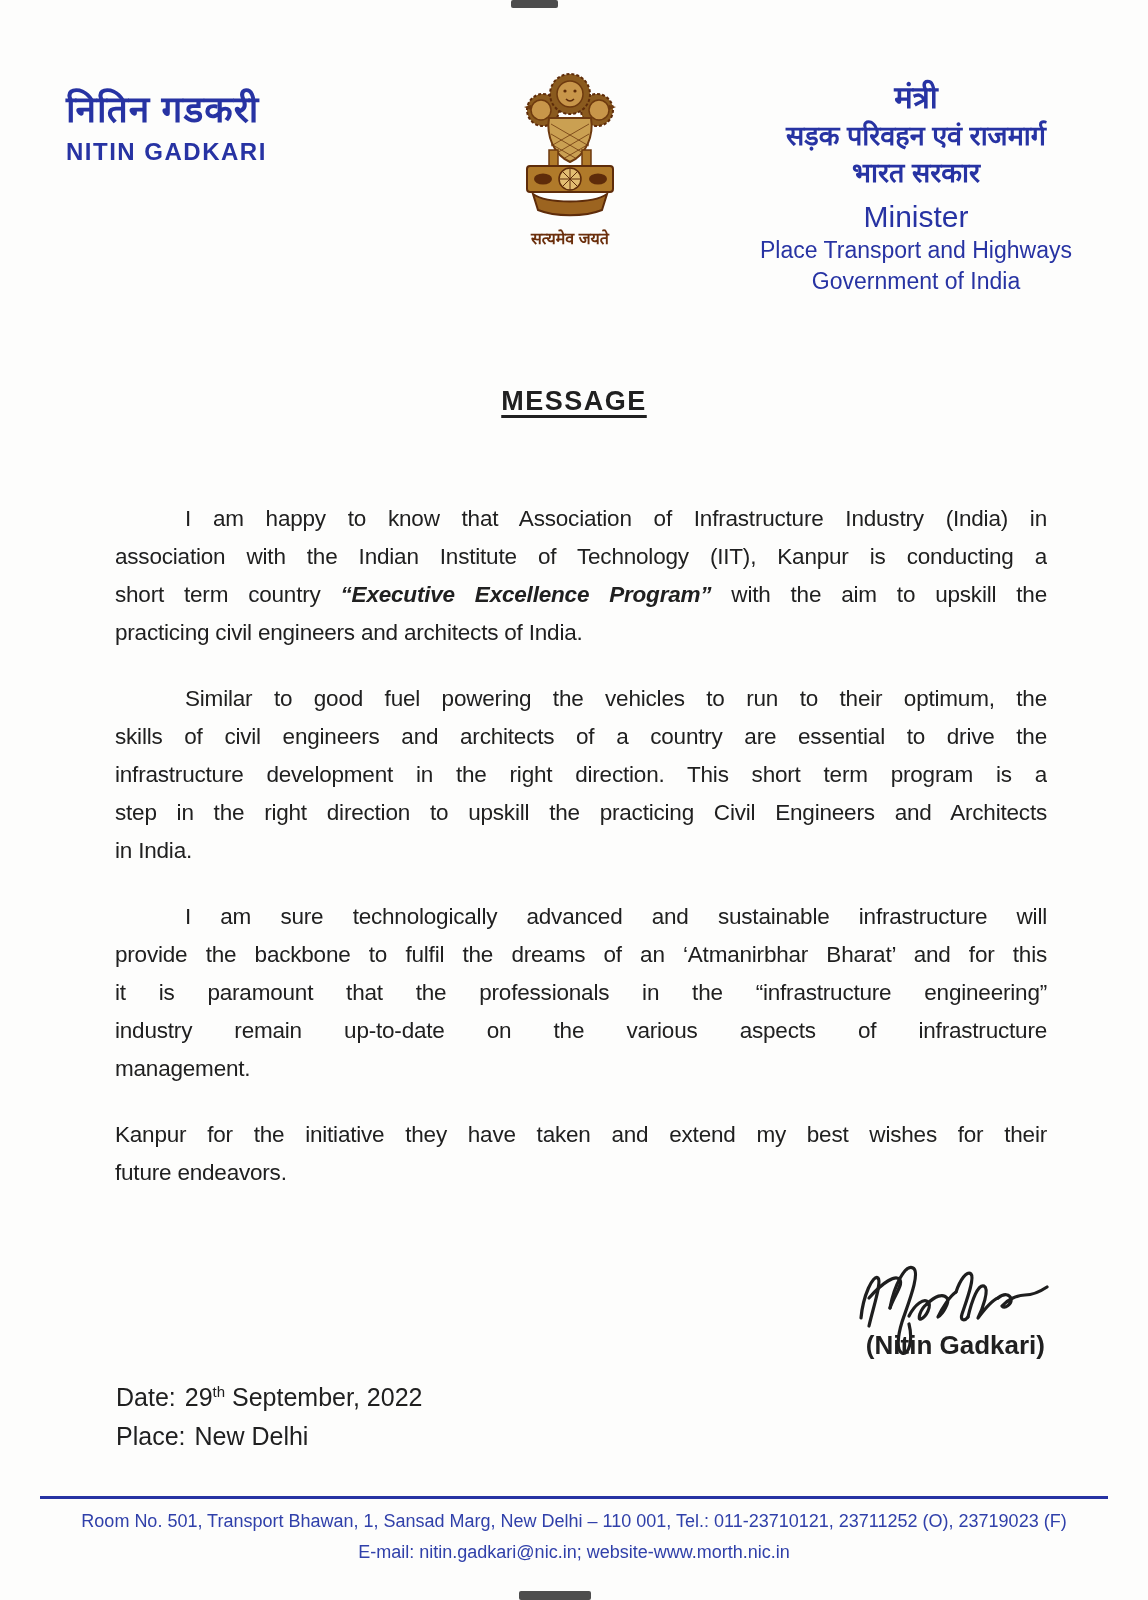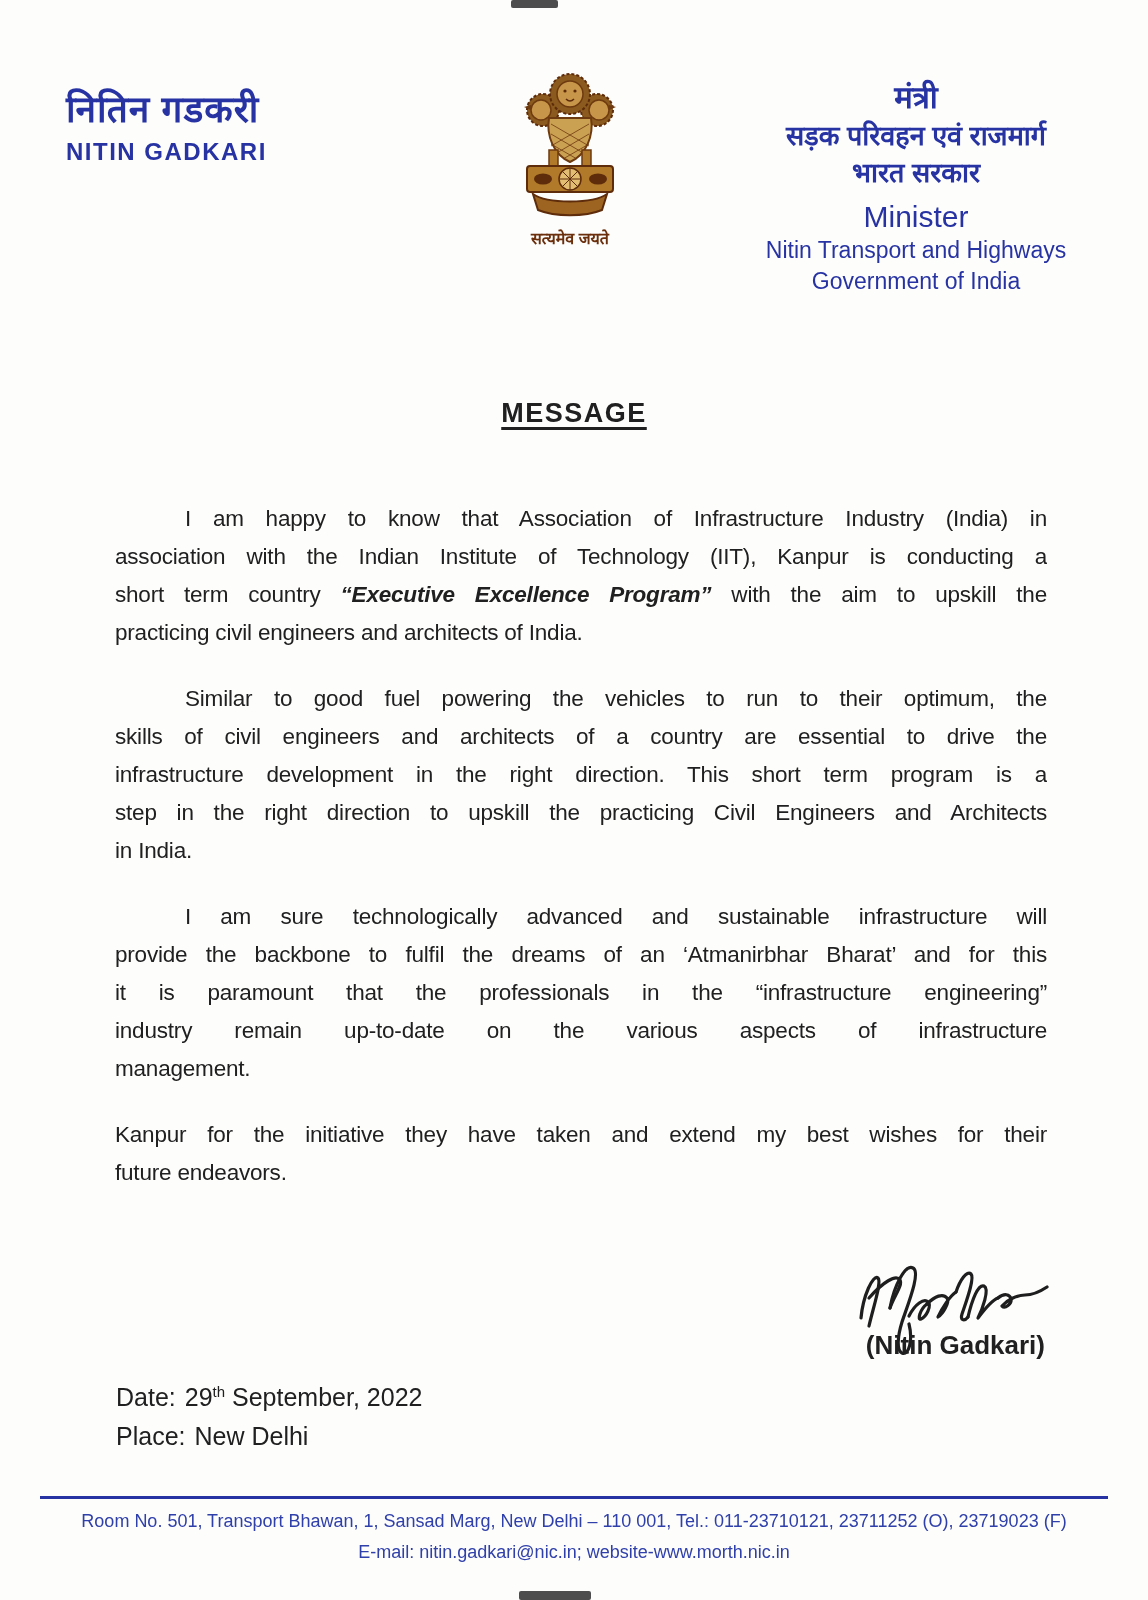--- a/index.html
+++ b/index.html
@@ -21,21 +21,21 @@
   .emblem-wrap{position:absolute;left:505px;top:58px;width:130px;height:195px;}
   .hdr-right{position:absolute;left:730px;top:78px;width:372px;text-align:center;color:#2733a3;}
   .hr-hi1{font-size:31px;font-weight:bold;line-height:40px;}
   .hr-hi2{font-size:27px;font-weight:bold;line-height:37px;}
   .hr-hi3{font-size:27px;font-weight:bold;line-height:36px;}
   .hr-en1{font-size:30px;margin-top:8px;line-height:36px;}
   .hr-en2{font-size:23px;line-height:31px;}
   .hr-en3{font-size:23px;line-height:31px;}
 
   
-  .title{position:absolute;left:0;top:398px;width:100%;text-align:center;}
+  .title{position:absolute;left:0;top:386px;width:100%;text-align:center;}
   .title span{
     font-size:27px;font-weight:bold;letter-spacing:1.5px;
     text-decoration:underline;text-underline-offset:5px;text-decoration-thickness:2.5px;
   }
 
   
   .body{position:absolute;left:115px;top:500px;width:932px;font-size:22.5px;letter-spacing:-0.2px;}
   .para{margin:0 0 28px 0;}
   .bline{height:38px;line-height:38px;overflow:hidden;text-align:justify;text-align-last:justify;}
   .bline.last{text-align-last:left;}
@@ -113,21 +113,21 @@
 
       <text x="65" y="186" text-anchor="middle" font-size="16" font-weight="bold" fill="#6b2f0c">सत्यमेव जयते</text>
     </svg>
   </div>
 
   <div class="hdr-right">
     <div class="hr-hi1">मंत्री</div>
     <div class="hr-hi2">सड़क परिवहन एवं राजमार्ग</div>
     <div class="hr-hi3">भारत सरकार</div>
     <div class="hr-en1">Minister</div>
-    <div class="hr-en2">Nitin Transport and Highways</div>
+    <div class="hr-en2">Place Transport and Highways</div>
     <div class="hr-en3">Government of India</div>
   </div>
 
   <div class="title">
     <span>MESSAGE</span>
   </div>
 
   <div class="body">
     <div class="para">
       <div class="bline first">I am happy to know that Association of Infrastructure Industry (India) in</div>

